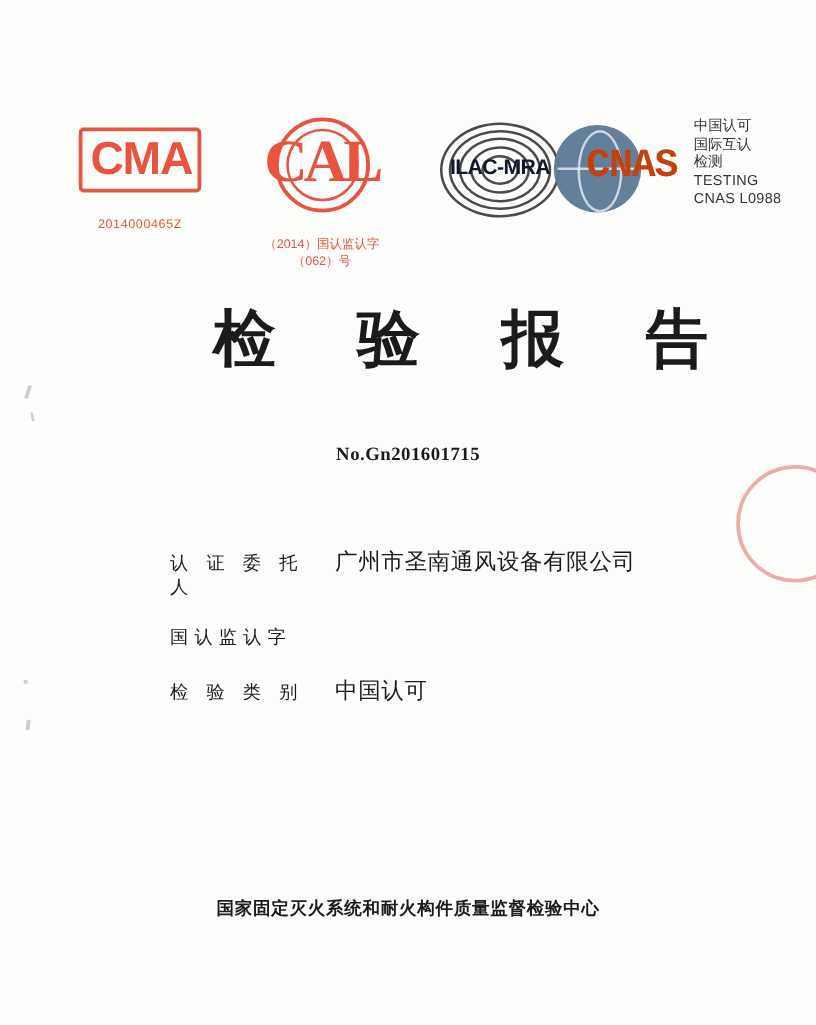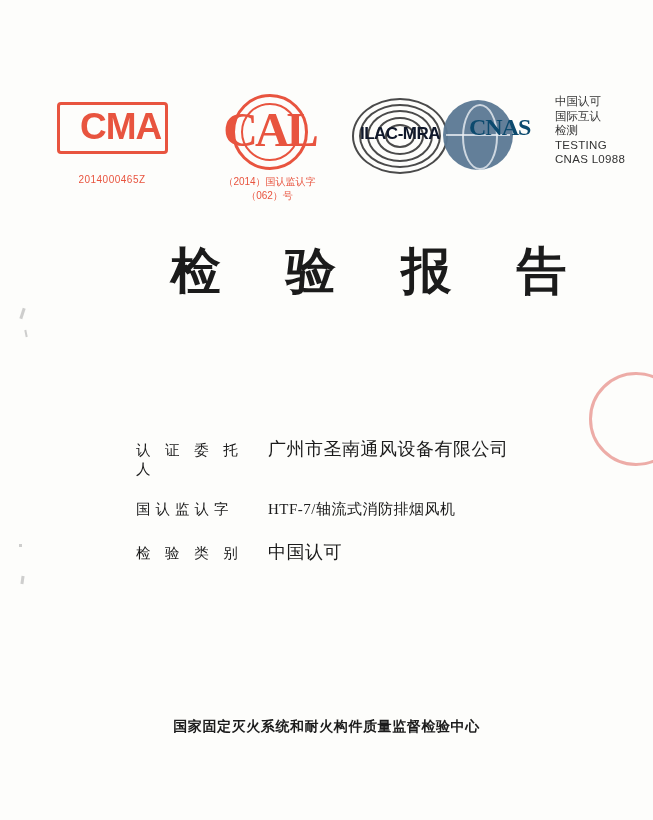--- a/index.html
+++ b/index.html
@@ -37,35 +37,35 @@
   }
   .cma-mark {
     font-family: "Liberation Sans", sans-serif;
     font-weight: bold;
     font-size: 37px;
     letter-spacing: -1px;
     color: #e8543f;
     line-height: 42px;
     border: 3px solid #e8543f;
     border-radius: 4px;
-    padding: 1px 4px 3px 20px;
+    padding: 1px 4px 3px 6px;
     display: inline-block;
   }
   .cma-code {
     font-family: "Liberation Sans", sans-serif;
     font-size: 10px;
     color: #e8543f;
     margin-top: 20px;
     letter-spacing: 0.5px;
   }
 
   
   .cal {
     position: absolute;
-    left: 207px;
+    left: 195px;
     top: 6px;
     width: 125px;
     text-align: center;
   }
   .cal-ring {
     width: 70px;
     height: 70px;
     border: 3px solid #e8543f;
     border-radius: 50%;
     margin: 0 auto;
@@ -91,21 +91,21 @@
     font-weight: bold;
     font-size: 48px;
     color: #e8543f;
     line-height: 72px;
     letter-spacing: -3px;
   }
   .cal-code {
     font-family: "Liberation Sans", sans-serif;
     font-size: 10px;
     color: #e8543f;
-    margin-top: 7px;
+    margin-top: 20px;
     letter-spacing: 0;
     text-align: center;
   }
 
   
   .ilac {
     position: absolute;
     left: 352px;
     top: 10px;
     width: 96px;
@@ -175,24 +175,24 @@
     margin-top: -1px;
     width: 64px;
     height: 0;
     border-top: 2px solid #e9eef3;
     opacity: 0.8;
   }
   .cnas-text {
     position: absolute;
     left: 26px;
     top: 14px;
-    font-family: Liberation Serif, serif;
-    font-weight: bold;
-    font-size: 24px;
-    color: #0c4a6e;
+    font-family: Liberation Mono, monospace;
+    font-weight: bold;
+    font-size: 32px;
+    color: #c2410c;
     letter-spacing: -1px;
   }
   .cnas-side {
     position: absolute;
     left: 112px;
     top: -6px;
     width: 110px;
     font-family: "Liberation Sans", sans-serif;
     font-size: 11.5px;
     color: #333;
@@ -328,29 +328,29 @@
         <div>国际互认</div>
         <div>检测</div>
         <div class="en">TESTING</div>
         <div class="en">CNAS L0988</div>
       </div>
     </div>
   </div>
 
   <div class="doc-title">检 验 报 告</div>
 
+  <div class="doc-no">No.Gn201601715</div>
 
   <div class="fields">
     <div class="field-row client">
       <div class="field-label">认 证 委 托 人</div>
       <div class="field-value">广州市圣南通风设备有限公司</div>
     </div>
     <div class="field-row model">
       <div class="field-label">国认监认字</div>
-      <div class="field-value">HTF-7/轴流式消防排烟风机</div>
     </div>
     <div class="field-row category">
       <div class="field-label">检 验 类 别</div>
       <div class="field-value">中国认可</div>
     </div>
   </div>
 
   <div class="footer">国家固定灭火系统和耐火构件质量监督检验中心</div>
 
   <div class="stamp-edge"></div>

